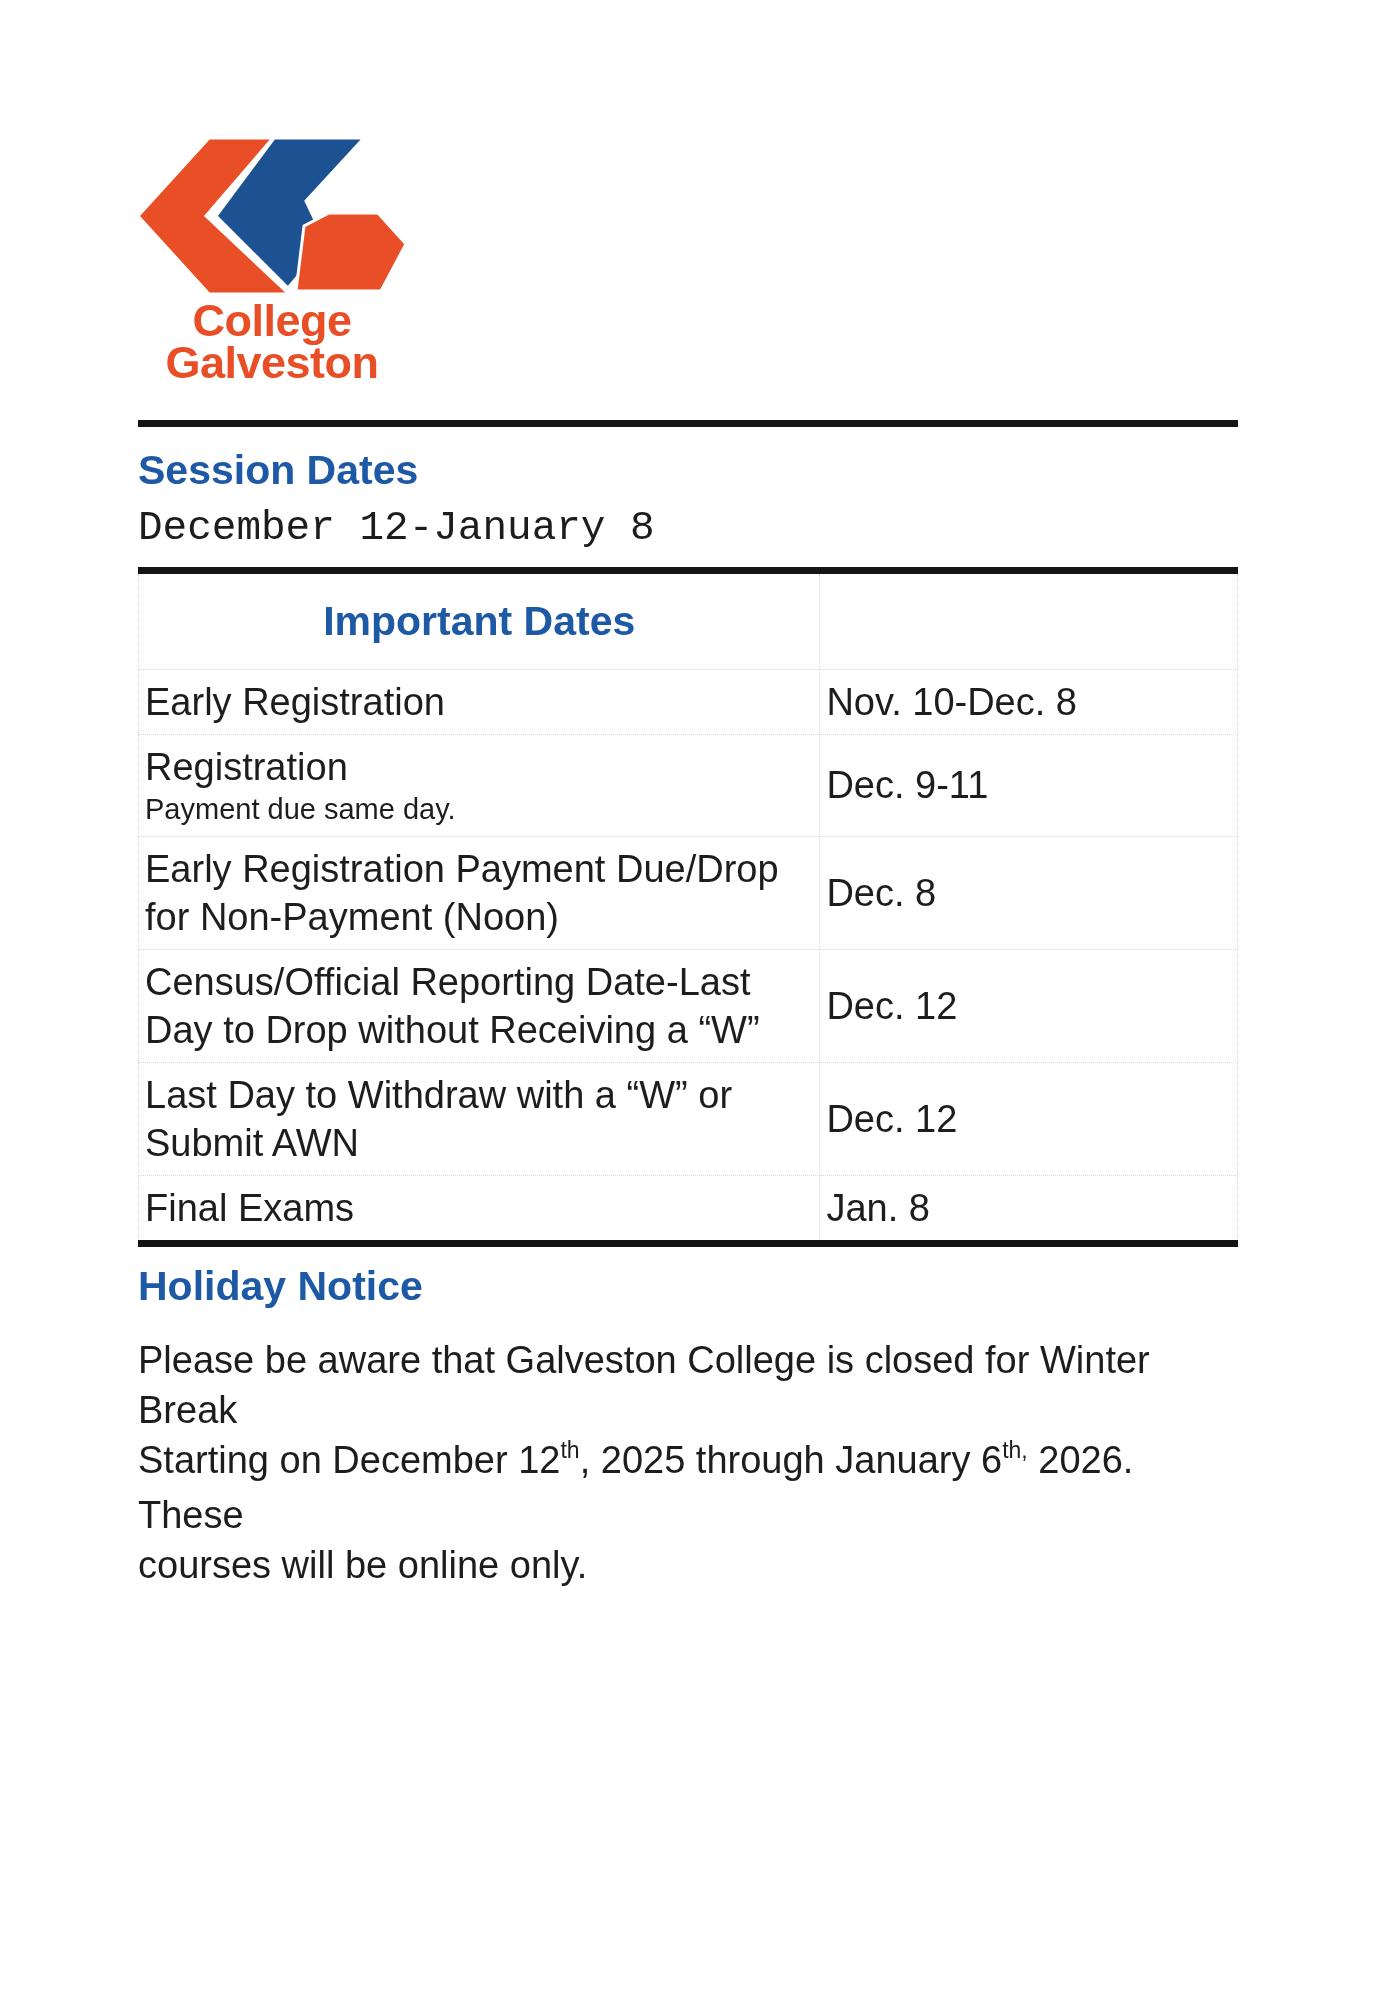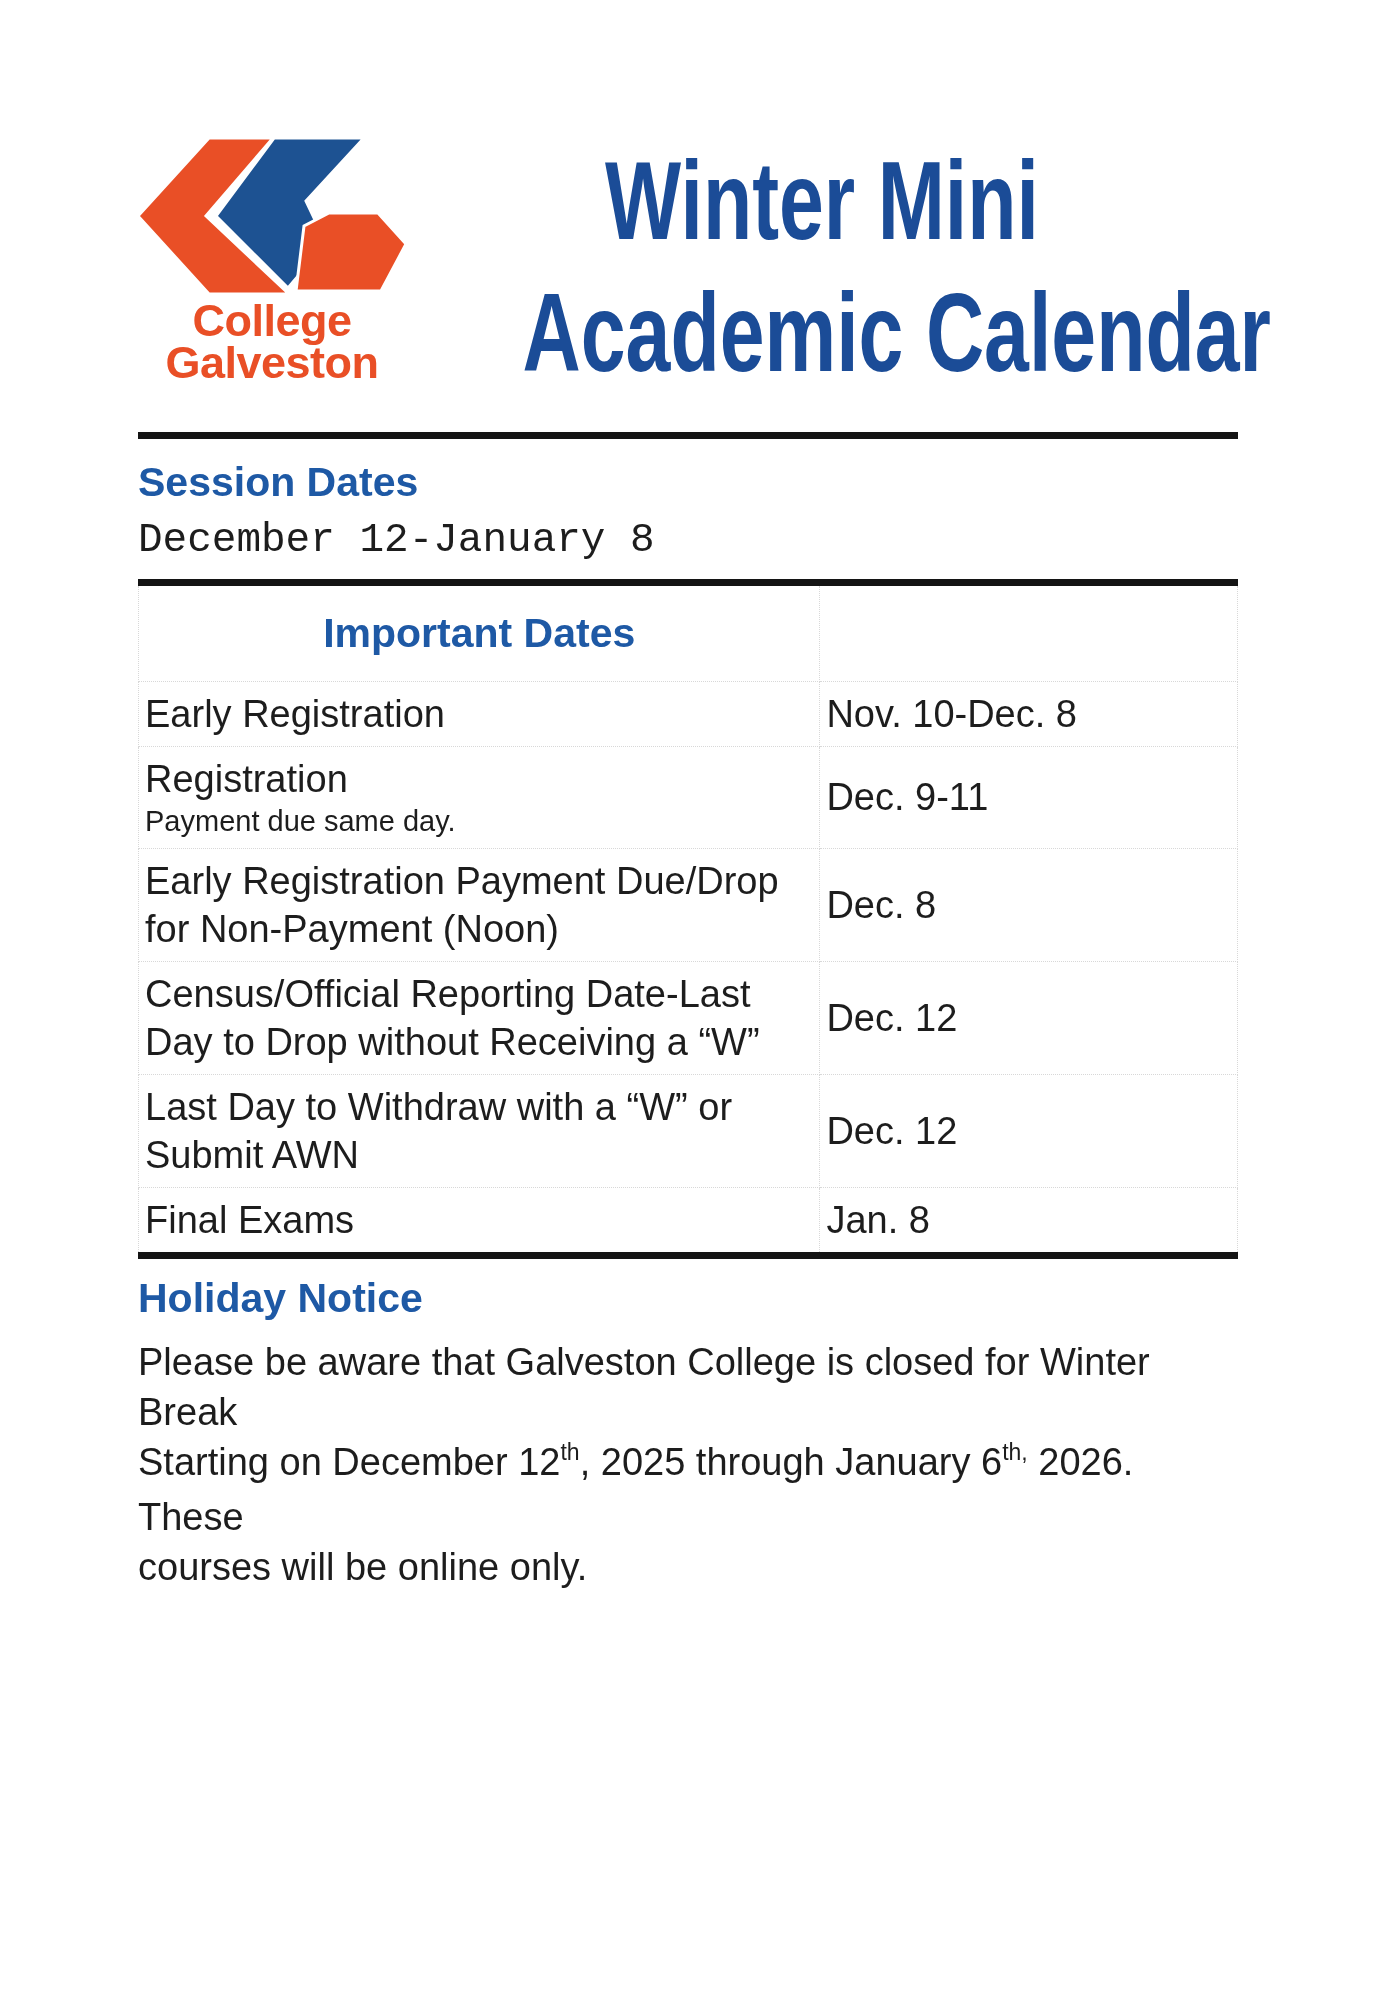--- a/index.html
+++ b/index.html
@@ -59,43 +59,39 @@
   th.table-title{
     text-align:center;font-size:41px;font-weight:700;color:var(--section-blue);
     padding:24px 16px;width:62%;
   }
   th.table-title-spacer{width:38%;}
   td.label-cell{padding:8px 10px 8px 6px;font-size:38px;line-height:48px;color:var(--text-black);}
   td.date-cell{text-align:left;font-size:38px;color:var(--text-black);padding:8px 6px;}
   .row-sub{font-size:29px;line-height:37px;}
   
   .holiday-heading{margin-top:16px;}
-  .notice{margin-top:16px;font-size:38px;line-height:50px;color:var(--text-black);}
+  .notice{margin-top:26px;font-size:38px;line-height:50px;color:var(--text-black);}
   .notice sup{font-size:23px;position:relative;top:-15px;vertical-align:baseline;}
 </style>
 </head>
 <body>
 
 <div class="page">
 
   <header class="masthead">
     <div class="brand">
       <svg viewBox="0 0 268 156" aria-hidden="true">
         <polygon class="logo-orange" points="71,0 135,0 68,78 151,156 71,156 0,78"></polygon>
         <polygon class="logo-blue" points="136,0 226,0 168,63 188,105 150,150 78,78"></polygon>
         <polygon class="logo-orange" points="191,75 240,75 268,106 243,153 158,153 166,88"></polygon>
       </svg>
       <div class="brand-text">
         <div>College</div>
         <div>Galveston</div>
       </div>
-    </div>
-    <div class="doc-title">
-      <div class="title-line">Winter Mini</div>
-      <div class="title-line">Academic Calendar</div>
     </div>
   </header>
 
   <hr class="rule">
 
   <section>
     <h2 class="section-heading">Session Dates</h2>
     <p class="session-value">December 12-January 8</p>
   </section>
 

